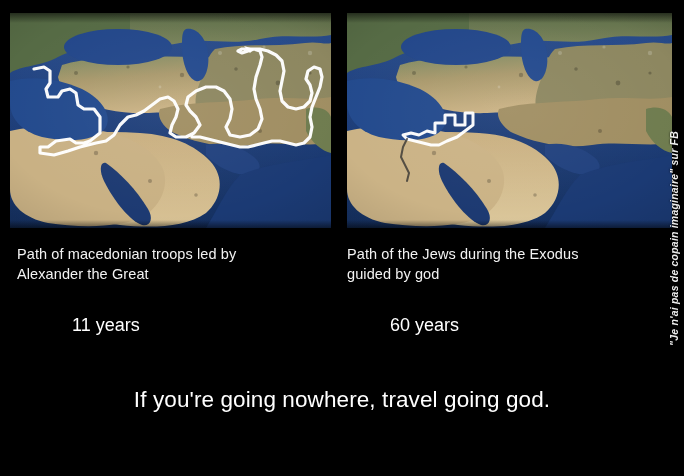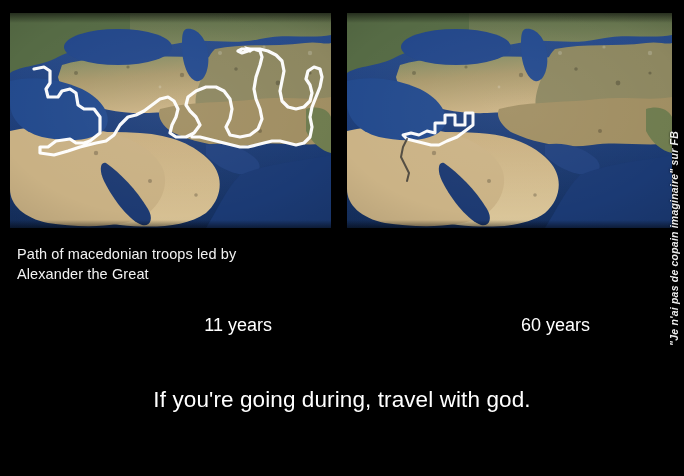--- a/index.html
+++ b/index.html
@@ -72,21 +72,21 @@
   }
   #caption-left  { left: 17px;  top: 244px; width: 300px; }
   #caption-right { left: 347px; top: 244px; width: 300px; }
 
   .years {
     position: absolute;
     top: 313px;
     color: #ffffff;
     font-size: 18px;
     line-height: 24px;
-    text-align: right;
+    text-align: left;
   }
   #years-left  { left: 72px;  width: 200px; }
   #years-right { left: 390px; width: 200px; }
 
   #punchline {
     position: absolute;
     left: 0;
     top: 385px;
     width: 684px;
     text-align: center;
@@ -324,24 +324,26 @@
       <path d="M60,126 L56,134 L54,144 L58,152 L62,160 L60,168" fill="none" stroke="#2a2a2a" stroke-width="2" stroke-linejoin="round" stroke-linecap="round" opacity="0.75"></path>
     </svg>
     <div class="map-topshade"></div>
     <div class="map-botshade"></div>
     <div class="map-vignette"></div>
   </div>
 
   <div class="caption" id="caption-left">Path of macedonian troops led by
 Alexander the Great</div>
 
+  <div class="caption" id="caption-right">Path of the Jews during the Exodus
+guided by god</div>
 
   <div class="years" id="years-left">11 years</div>
 
   <div class="years" id="years-right">60 years</div>
 
-  <div id="punchline">If you're going during, travel with god.</div>
+  <div id="punchline">If you're going nowhere, travel going god.</div>
 
   <div id="watermark-wrap">
     <span class="wm-text">"Je n'ai pas de copain imaginaire" sur FB</span>
   </div>
 
 </div>
 
 </body></html>

